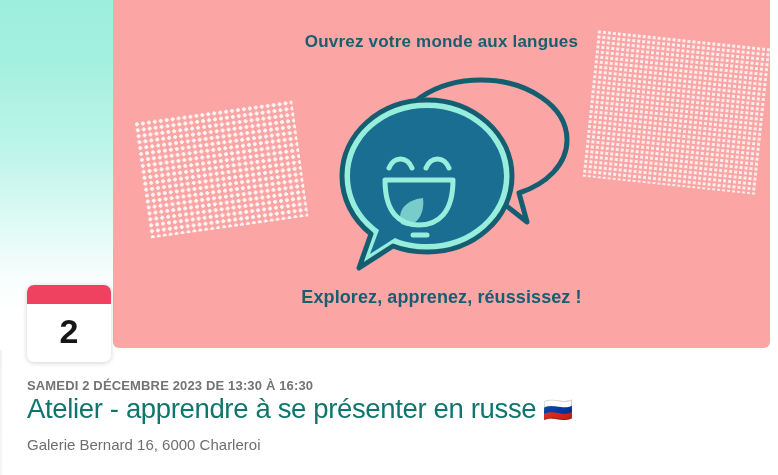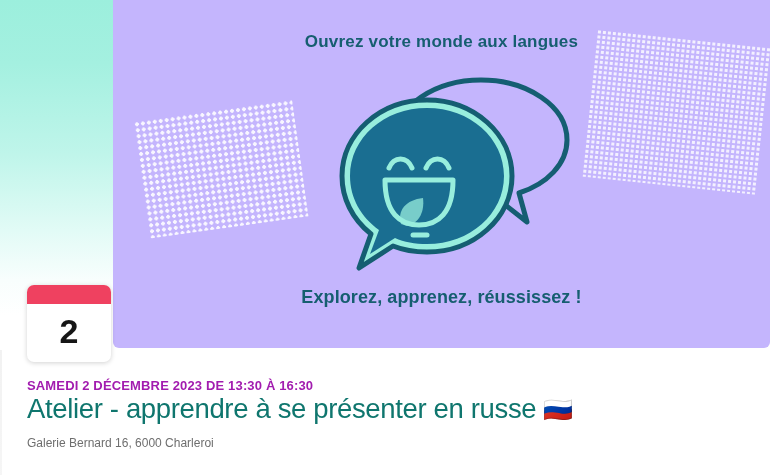--- a/index.html
+++ b/index.html
@@ -59,21 +59,21 @@
        #ffffff 90%,
        #ffffff 100%);
   }
 
   .hero {
     position: absolute;
     left: 113px;
     top: 0;
     width: 657px;
     height: 348px;
-    background: #c4b5fd;
+    background: #fca5a5;
     border-bottom-left-radius: 6px;
     border-bottom-right-radius: 6px;
     overflow: hidden;
   }
 
   
   .dots {
     position: absolute;
     background-image: radial-gradient(#ffffff 42%, rgba(255,255,255,0) 45%);
     background-size: 6px 6px;
@@ -161,42 +161,42 @@
   }
 
   
   .info {
     position: absolute;
     left: 27px;
     top: 378px;
     width: 740px;
   }
   .event-date {
-    color: #a21caf;
+    color: #737373;
     font-size: 13px;
     font-weight: bold;
     letter-spacing: .15px;
     text-transform: uppercase;
     white-space: nowrap;
   }
   .event-title {
     color: #0f766e;
     font-size: 27.5px;
     font-weight: normal;
     letter-spacing: -.35px;
     white-space: nowrap;
   }
   .event-title .flag {
     font-size: 24px;
     letter-spacing: 0;
   }
   .event-venue {
     margin-top: 11px;
     color: #6E6E6E;
-    font-size: 12px;
+    font-size: 15px;
     white-space: nowrap;
   }
 </style>
 </head>
 <body>
 
 <div id="page">
 
   <div class="page-edge"></div>
 

